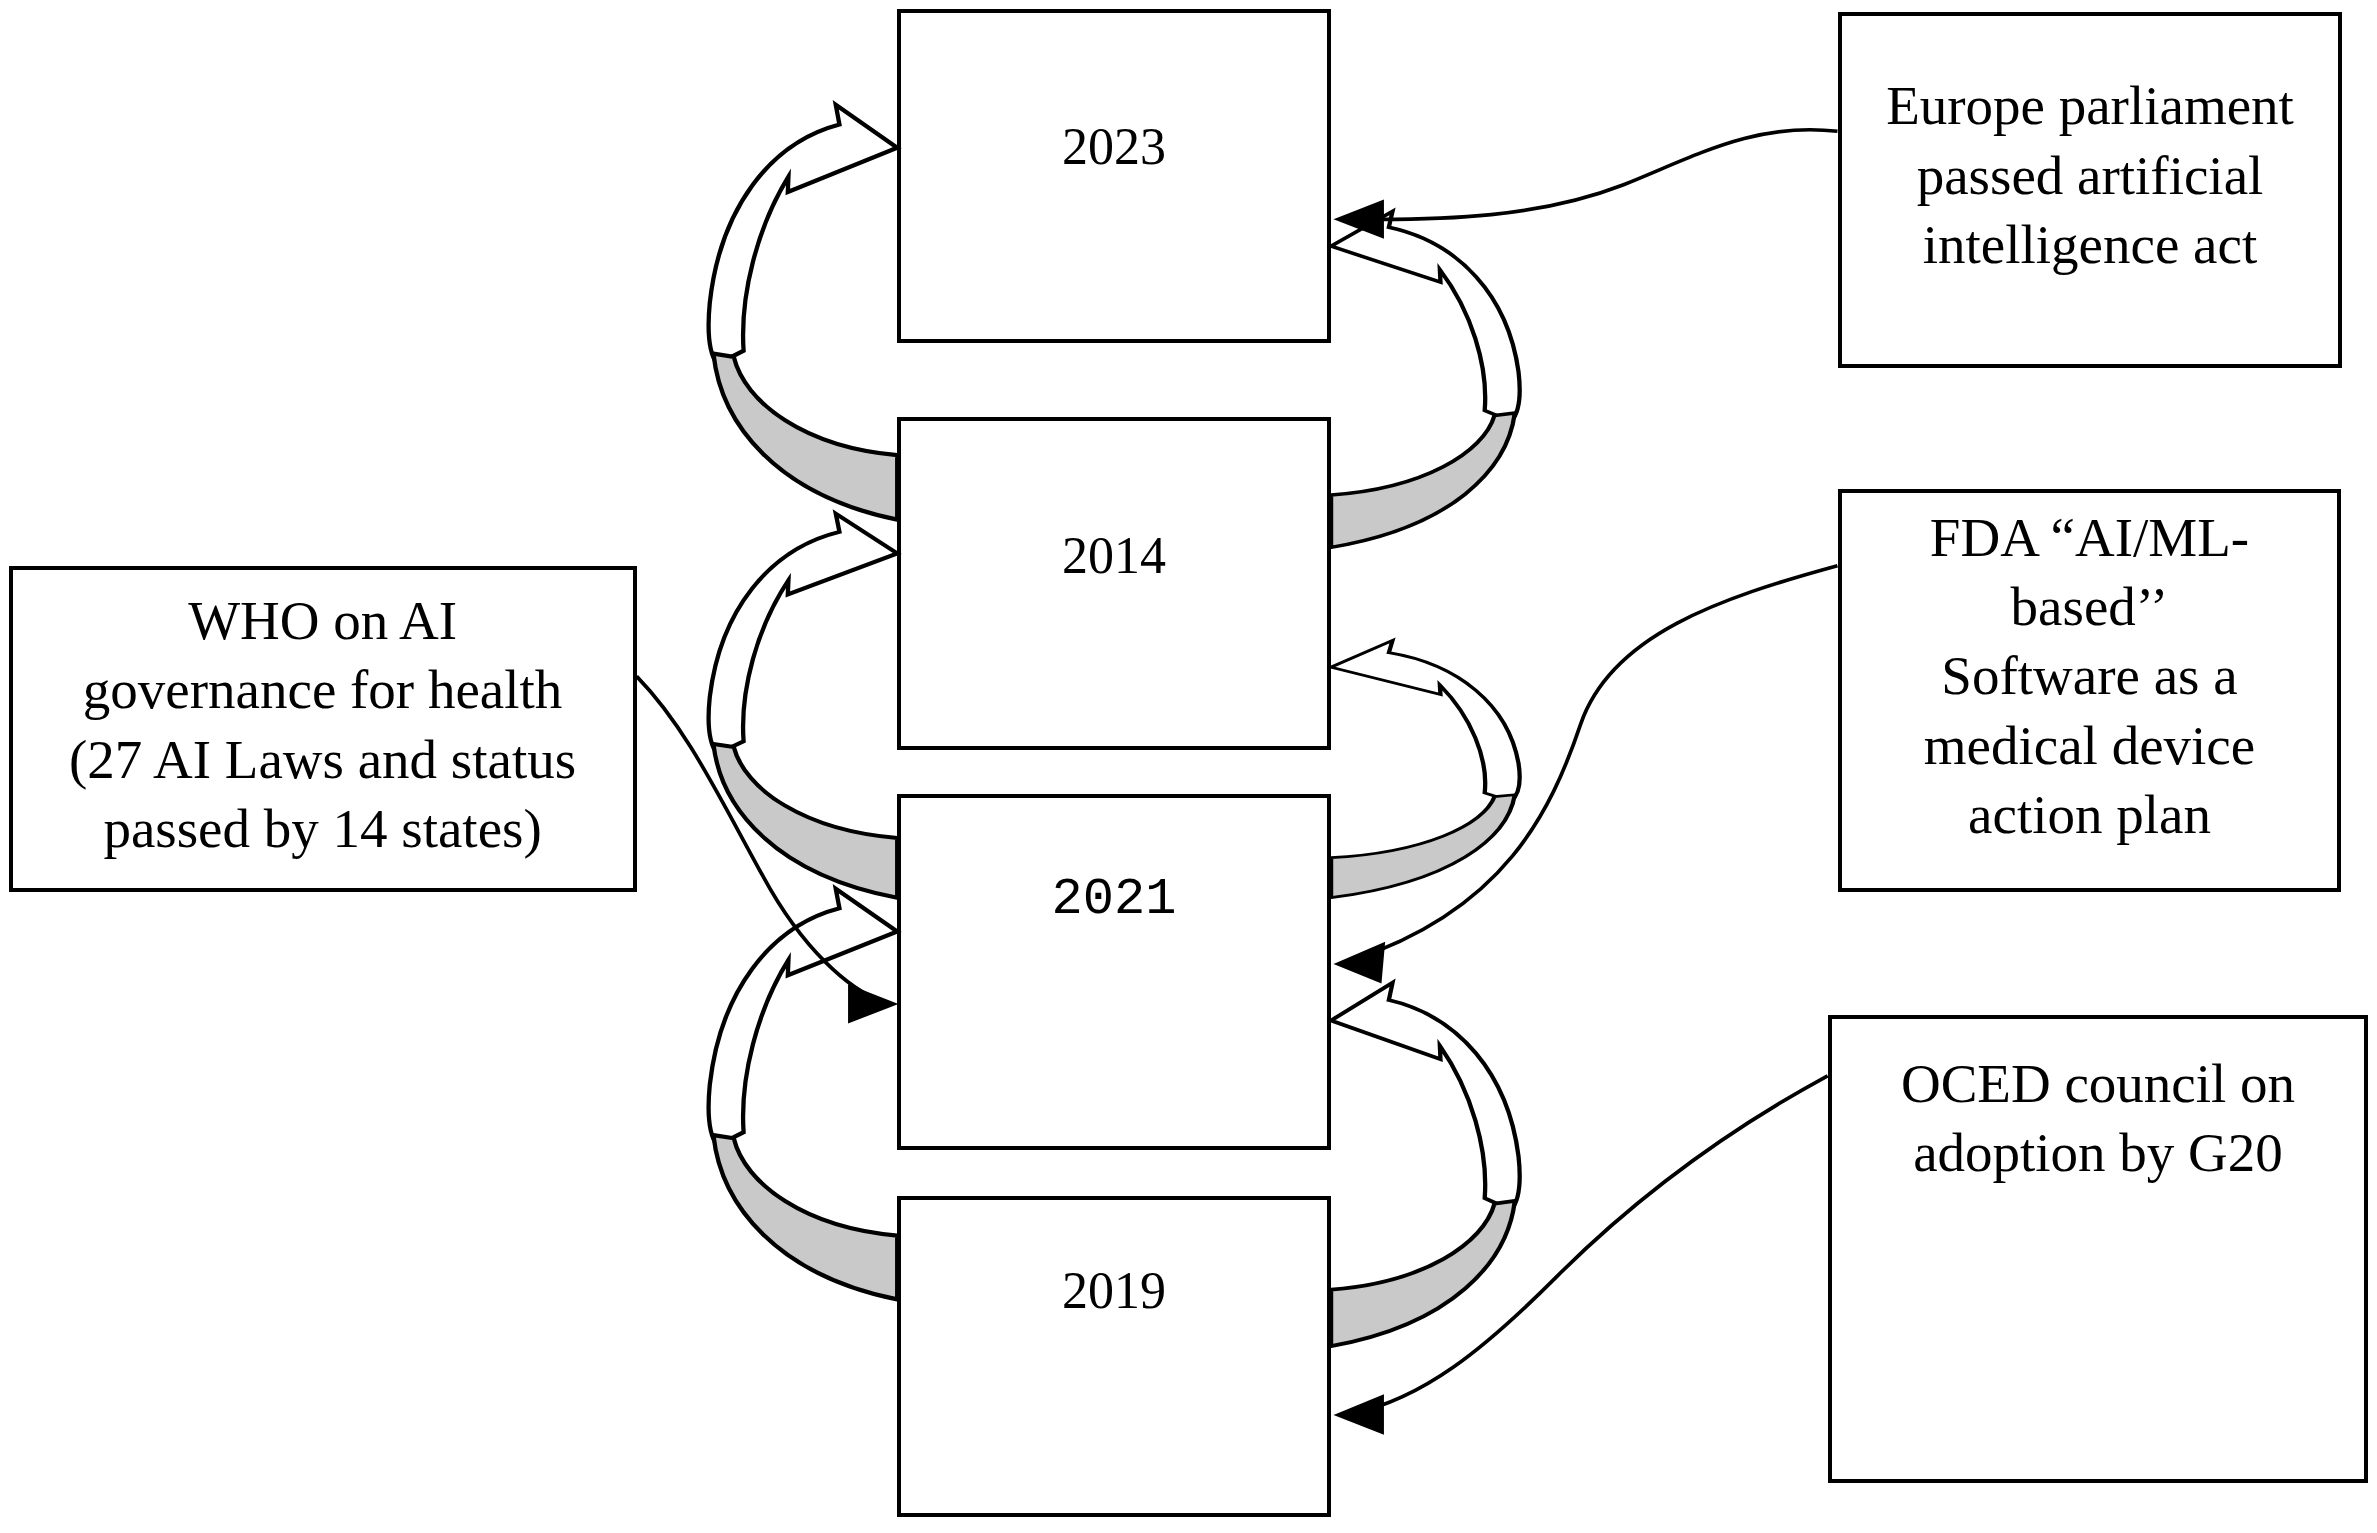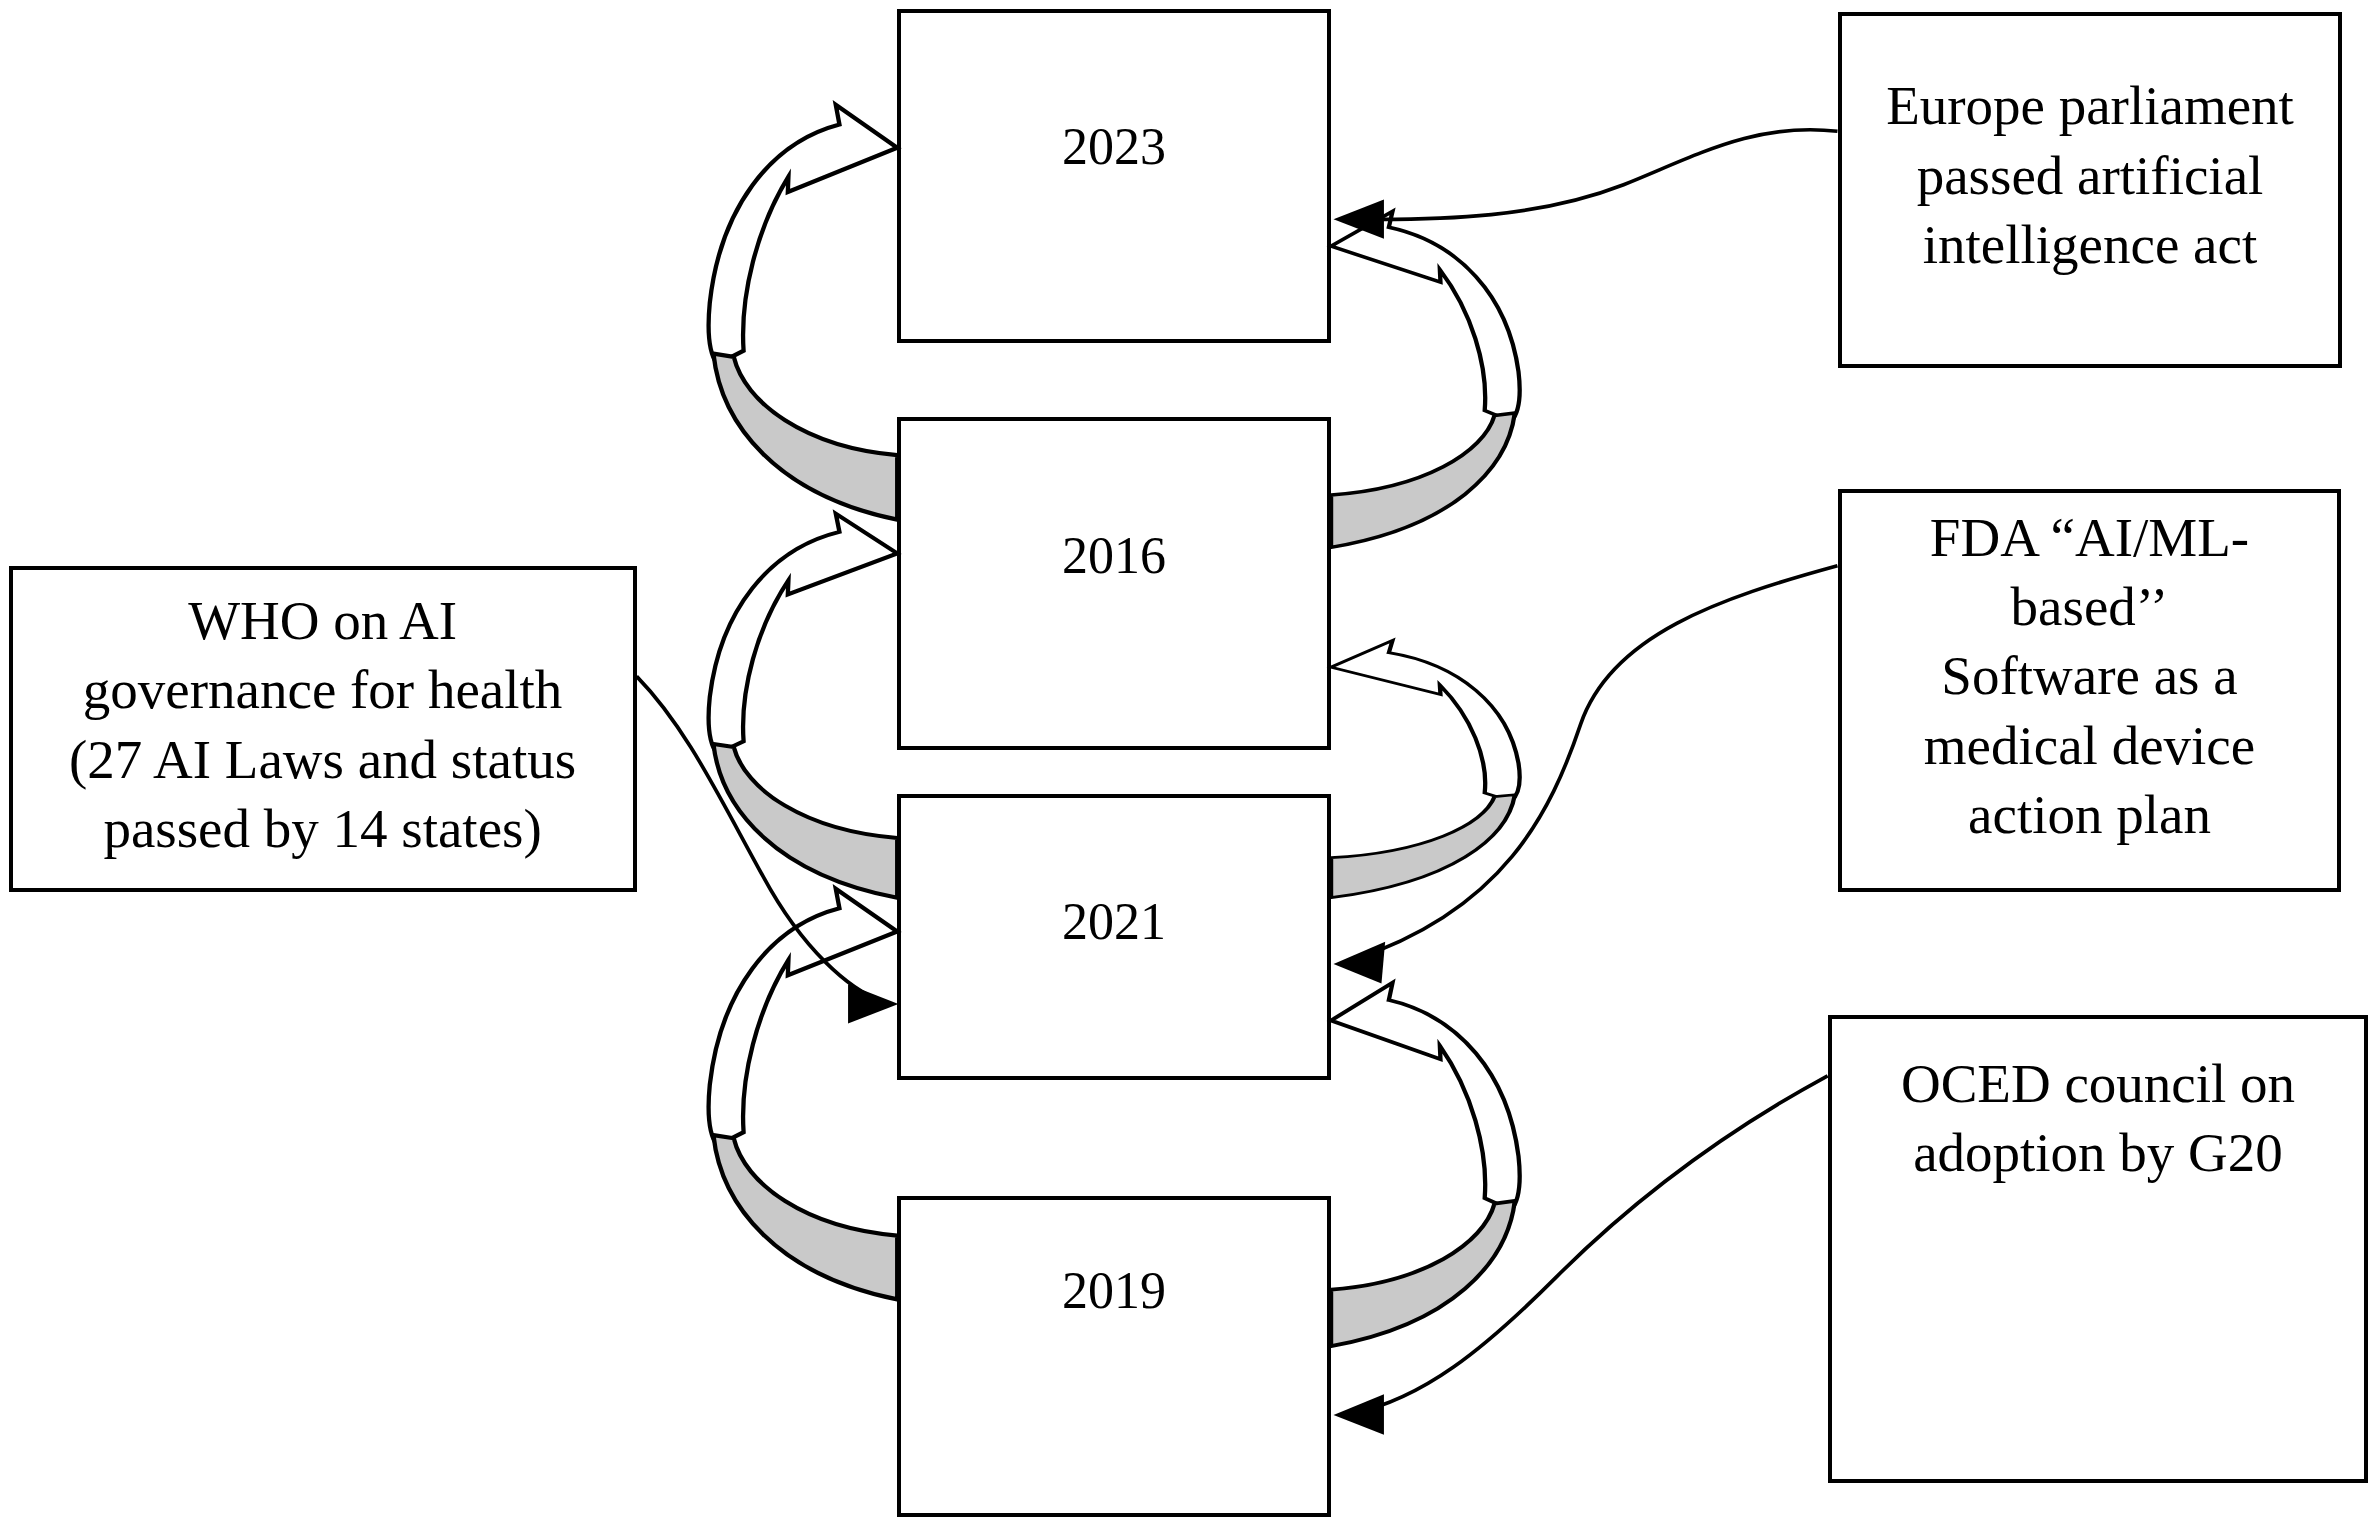--- a/index.html
+++ b/index.html
@@ -77,24 +77,24 @@
 </head>
 <body>
 
 <div id="canvas">
 
   <div class="box year-box" style="top:8.6px;height:334px;padding-top:103px;">
     <span class="year-label">2023</span>
   </div>
 
   <div class="box year-box" style="top:417px;height:333px;padding-top:104px;">
-    <span class="year-label">2016</span>
+    <span class="year-label">2014</span>
   </div>
 
-  <div class="box year-box" style="top:794px;height:286px;padding-top:93px;">
+  <div class="box year-box" style="top:794px;height:356px;padding-top:71px;font-family:Liberation Mono, monospace;">
     <span class="year-label">2021</span>
   </div>
 
   <div class="box year-box" style="top:1196px;height:321px;padding-top:60px;">
     <span class="year-label">2019</span>
   </div>
 
   <div class="box note-box" style="left:1838px;top:12.3px;width:504px;height:356px;padding-top:55px;">
       <div class="tline">Europe parliament</div>
       <div class="tline">passed artificial</div>

